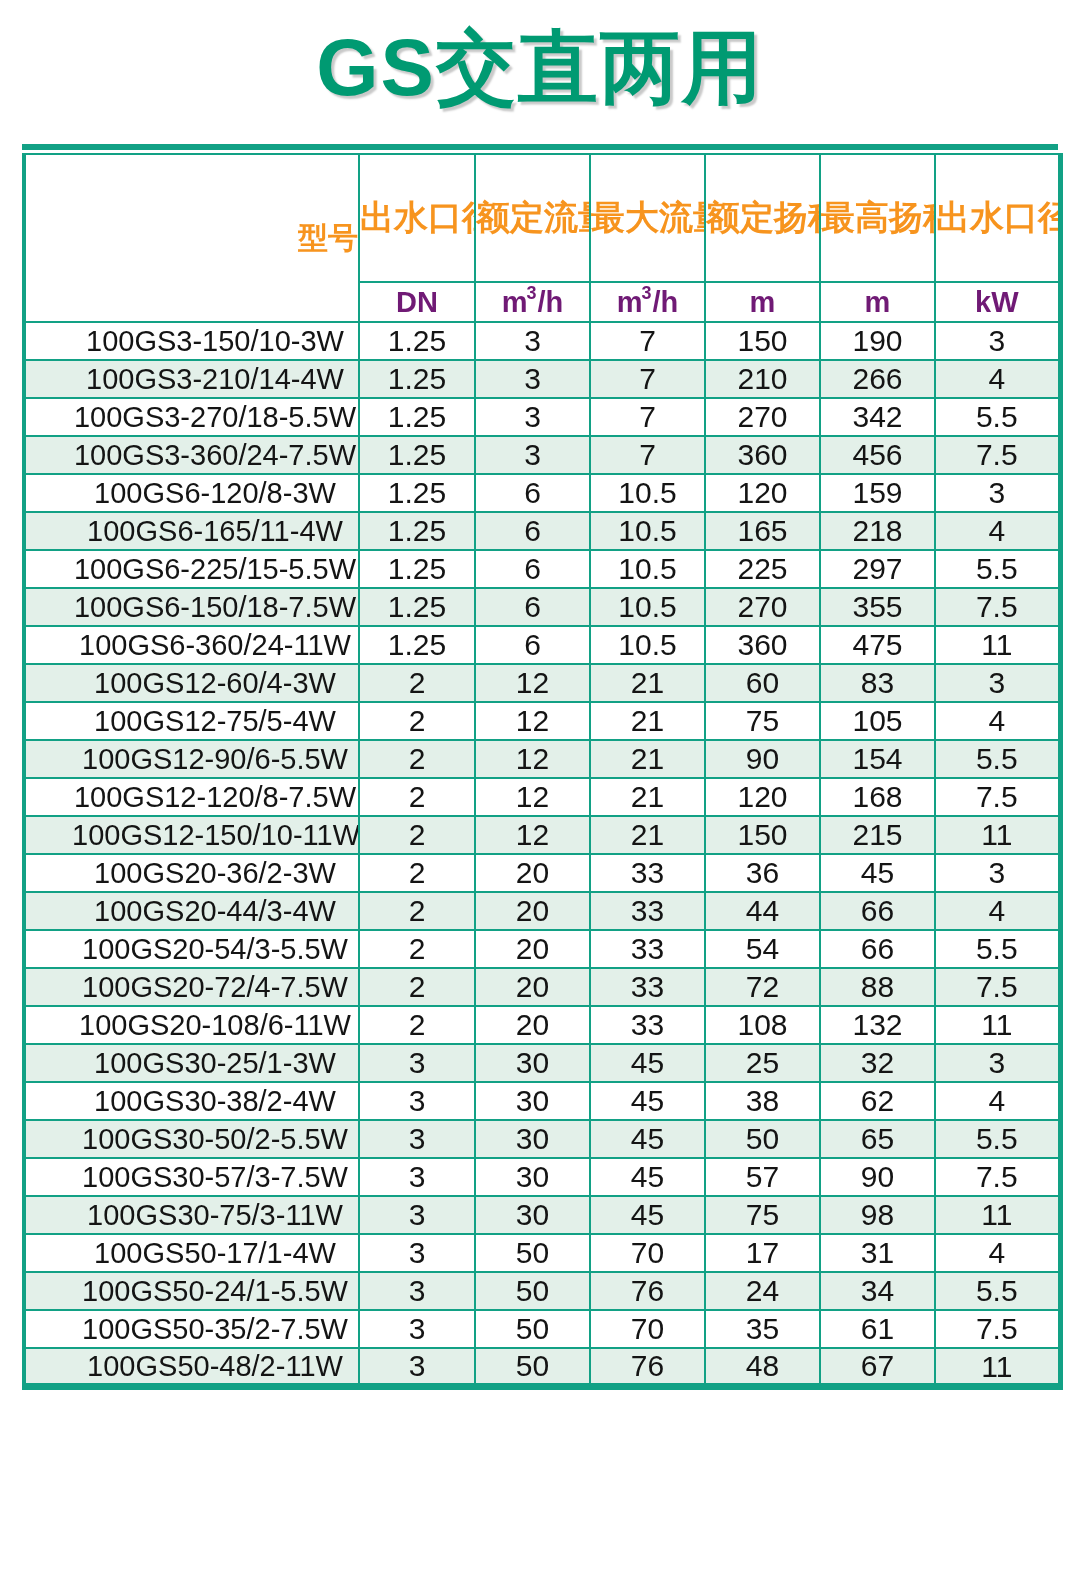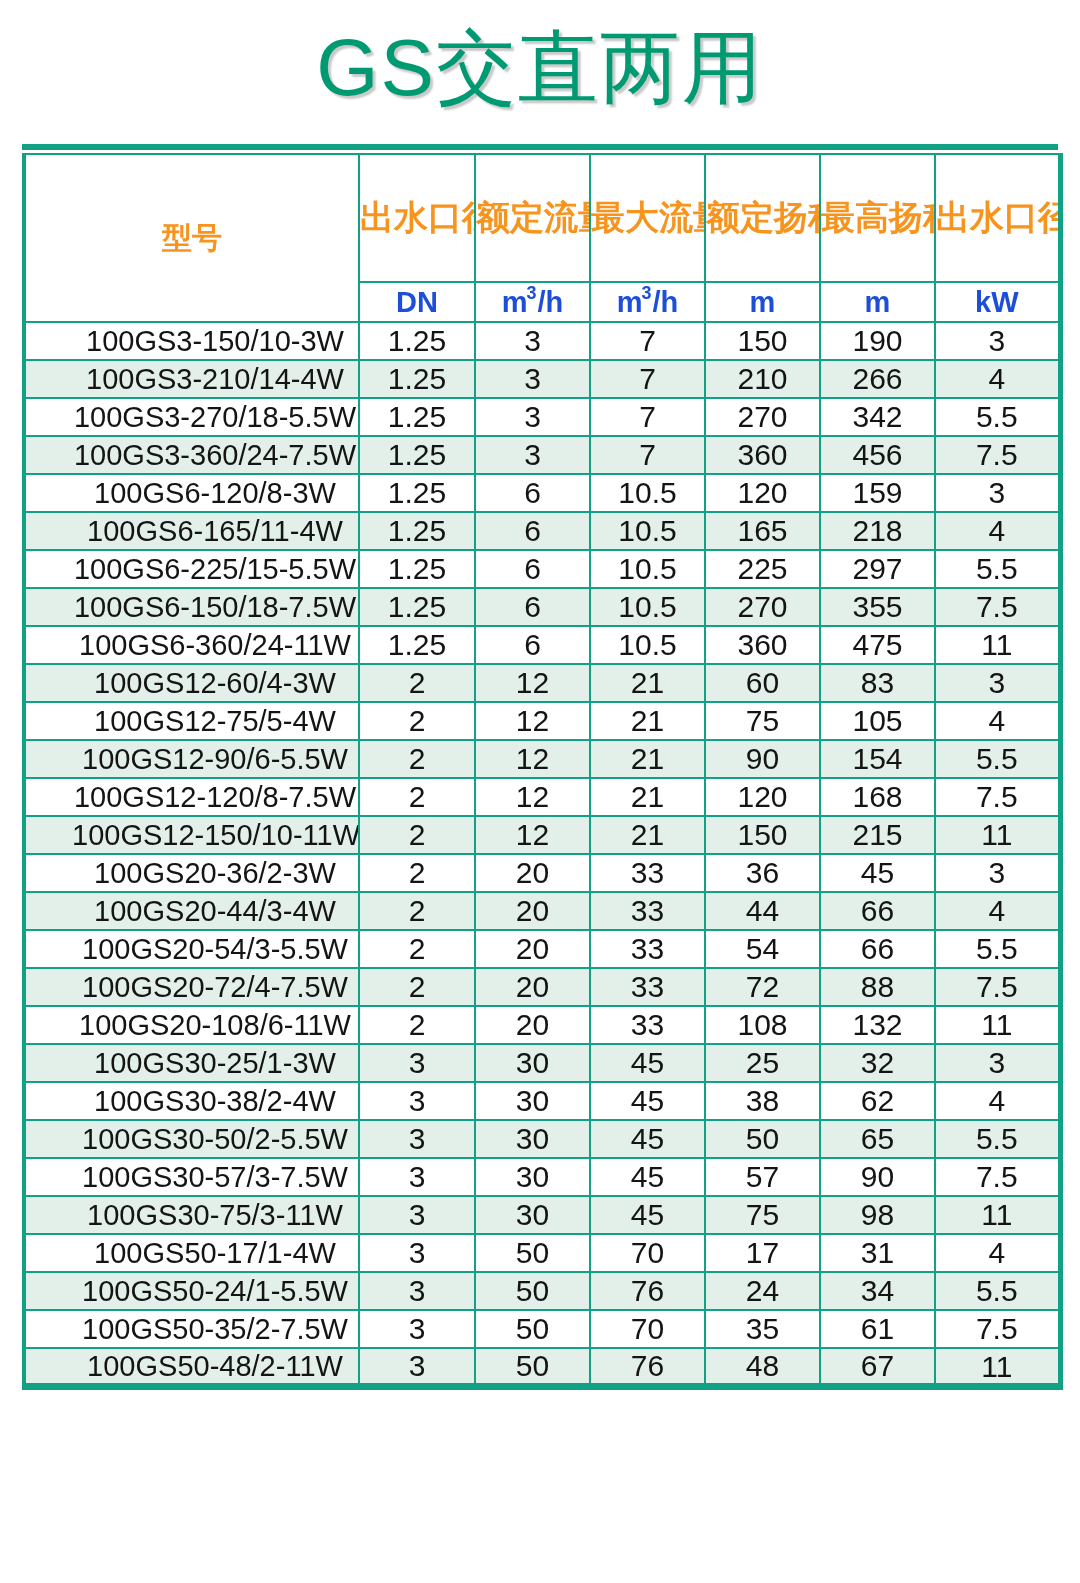--- a/index.html
+++ b/index.html
@@ -13,21 +13,21 @@
   html,body{margin:0;padding:0;}
   body{
     width:1080px;height:1583px;
     background:#ffffff;
     font-family:"Liberation Sans","DejaVu Sans",sans-serif;
     overflow:hidden;
   }
   .title{
     text-align:center;
     color:var(--title-green);
-    font-weight:normal;
+    font-weight:bold;
   }
   .title-line1{
     margin-top:28px;
     font-size:80px;
     line-height:1.0;
     letter-spacing:2px;
     text-shadow:3px 3px 2px #c9c9c9;
   }
   .title-line2{
     margin-top:10px;
@@ -62,26 +62,27 @@
   thead tr.labels th{
     height:128px;
     font-size:34px;
     font-weight:bold;
     color:var(--header-orange);
     text-align:center;
     background:#ffffff;
   }
   thead tr.labels th.model-h{
     font-size:30px;
+    text-align:right;
   }
   thead tr.units th{
     height:40px;
     font-size:29px;
     font-weight:bold;
-    color:#1d4ed8;
+    color:#701a75;
     text-align:center;
     background:#ffffff;
   }
   thead sup{
     font-size:0.62em;
     position:relative;
     top:-2px;
     left:-1px;
   }
   tbody td{

